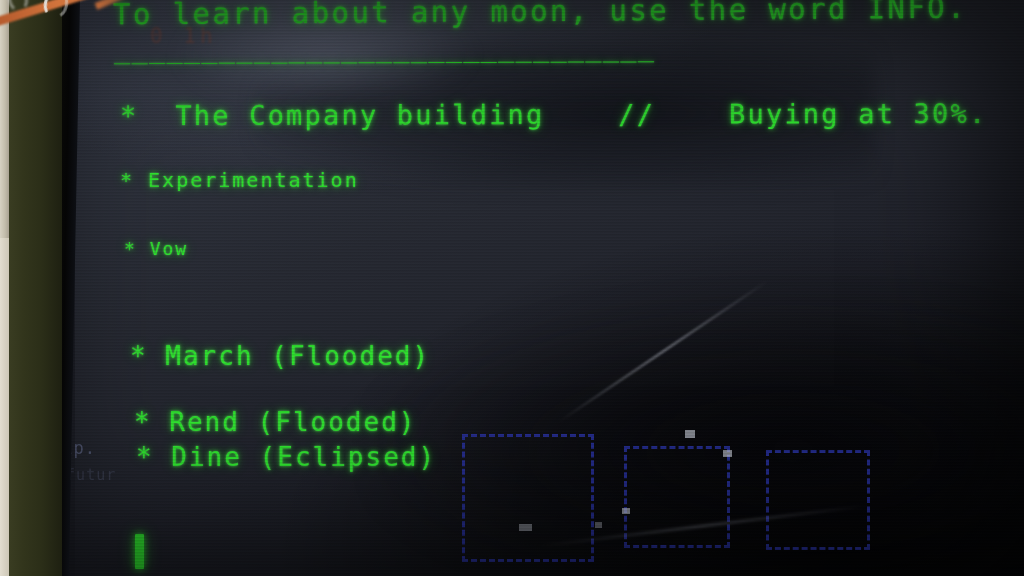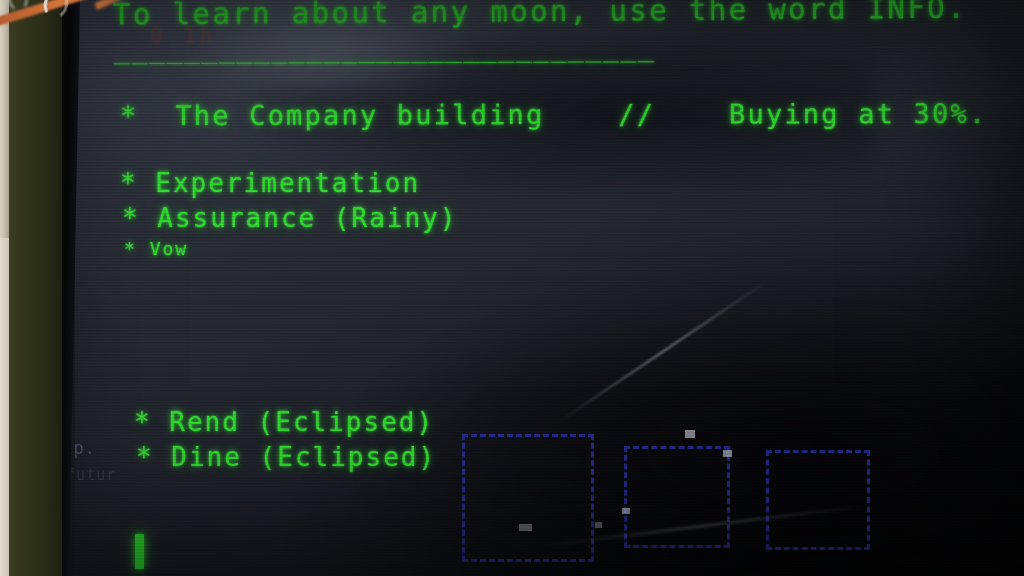--- a/index.html
+++ b/index.html
@@ -77,21 +77,21 @@
   .line{position:absolute;white-space:pre;
       font-family:"DejaVu Sans Mono","Liberation Mono",monospace;
       color:#2fe22f;
       text-shadow:0 0 5px rgba(46,226,46,.75),0 0 12px rgba(46,226,46,.38),0 0 2px rgba(140,255,140,.6);
       letter-spacing:1.5px;}
   .l-head{left:113px;top:-6px;font-size:29px;letter-spacing:2.4px;transform:rotate(-0.45deg);}
   .l-rule{left:114px;top:32px;font-size:27px;letter-spacing:1.2px;transform:rotate(-0.2deg);
           color:#2bd92b;}
   .l-company{left:120px;top:99px;font-size:27px;letter-spacing:2.2px;transform:rotate(-0.15deg);}
 
-  .l-m1{left:120px;top:168px;font-size:26px;letter-spacing:2px;}
+  .l-m1{left:120px;top:168px;font-size:20px;letter-spacing:2px;}
   .l-m2{left:122px;top:203px;font-size:26px;letter-spacing:2px;}
   .l-m3{left:124px;top:238px;font-size:18px;letter-spacing:2px;}
   .l-m4{left:128px;top:305px;font-size:26px;letter-spacing:2px;}
   .l-m5{left:130px;top:341px;font-size:26px;letter-spacing:2px;}
   .l-m6{left:134px;top:407px;font-size:26px;letter-spacing:2px;}
   .l-m7{left:136px;top:442px;font-size:26px;letter-spacing:2px;}
   .l-m8{left:138px;top:477px;font-size:26px;letter-spacing:2px;}
 
   .caret{position:absolute;left:135px;top:534px;width:9px;height:35px;
       background:#2fe22f;border-radius:1px;
@@ -137,23 +137,23 @@
   <div class="speck" style="left:622px;top:508px;width:8px;height:6px;"></div>
   <div class="speck" style="left:519px;top:524px;width:13px;height:7px;opacity:.45;"></div>
   <div class="speck" style="left:595px;top:522px;width:7px;height:6px;opacity:.4;"></div>
 
   <div class="term">
     <div class="line l-head">To learn about any moon, use the word INFO.</div>
     <div class="line l-rule">_______________________________</div>
     <div class="line l-company">*  The Company building    //    Buying at 30%.</div>
 
     <div class="line l-m1">* Experimentation</div>
-    <div class="line l-m2">* Assurance (Rainy)</div>
     <div class="line l-m3">* Vow</div>
-    <div class="line l-m6">* Rend (Eclipsed)</div>
+    <div class="line l-m5">* March (Flooded)</div>
+    <div class="line l-m6">* Rend (Flooded)</div>
     <div class="line l-m7">* Dine (Eclipsed)</div>
 
     <div class="caret"></div>
   </div>
 
   <div class="scanlines"></div>
   <div class="vignette"></div>
 
   <div class="bezel-shadow"></div>
   <div class="bezel-body"></div>

